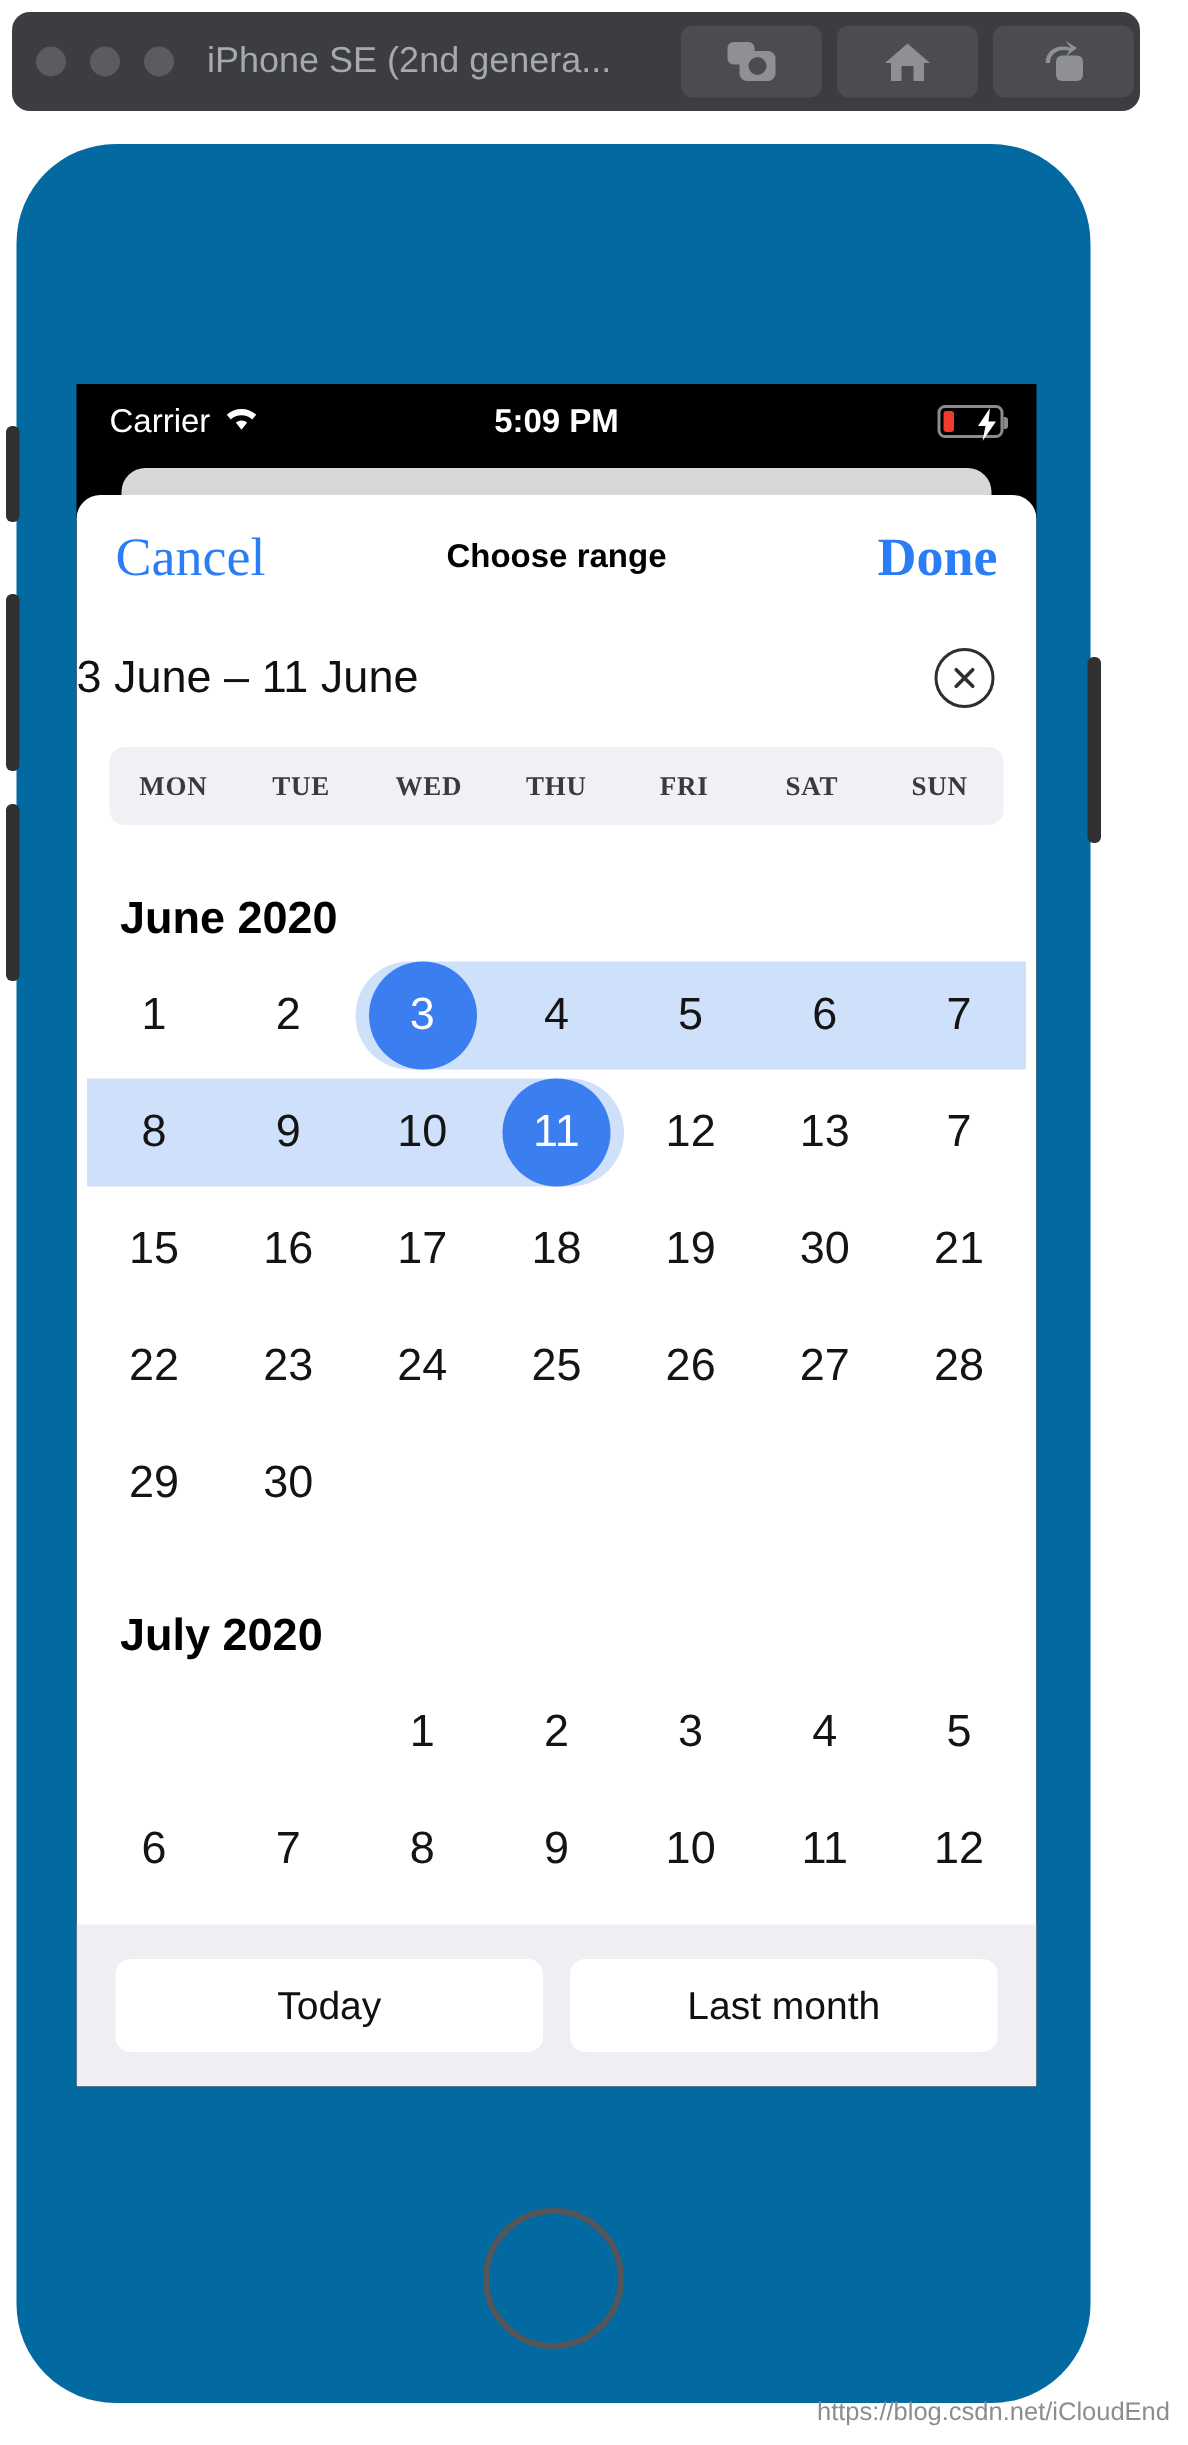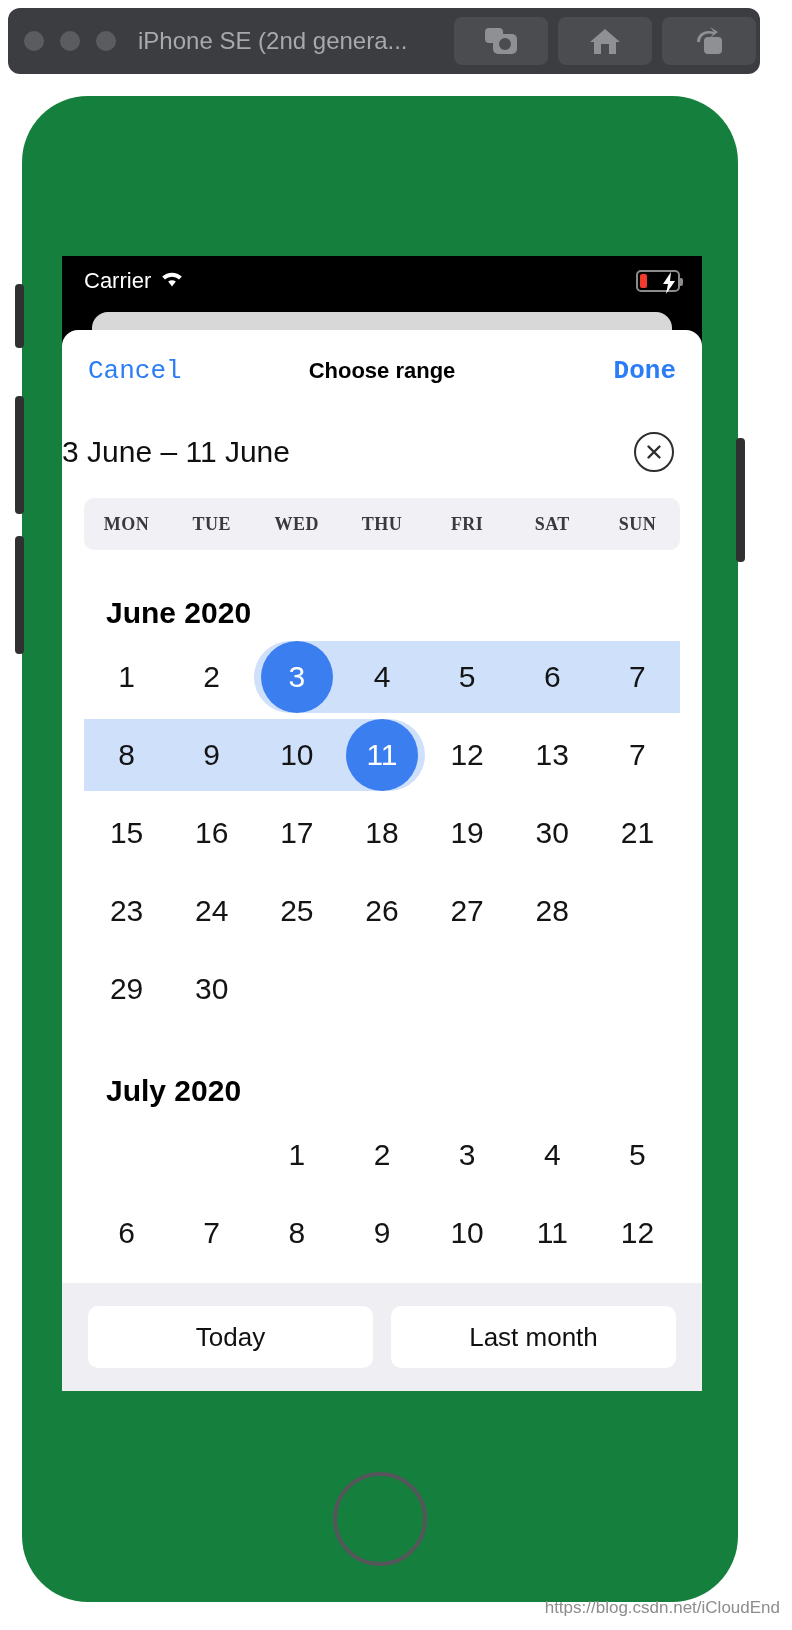--- a/index.html
+++ b/index.html
@@ -31,23 +31,23 @@
   }
   .tool-btns { display: flex; gap: 10px; }
   .tool-btn {
     width: 94px; height: 48px; border-radius: 8px; background: #4a4c4f;
     display: flex; align-items: center; justify-content: center;
   }
   .tool-btn svg { display: block; }
 
   
   .device {
-    position: absolute; left: 22px; top: 96px;
+    position: absolute; left: 11px; top: 96px;
     width: 716px; height: 1506px;
-    background: #15803d;
+    background: #0369a1;
     border-radius: 66px;
   }
   .side-btn {
     position: absolute; left: -7px; width: 9px; border-radius: 4px; background: #303033;
   }
   .btn-mute   { top: 188px; height: 64px; }
   .btn-volup  { top: 300px; height: 118px; }
   .btn-voldn  { top: 440px; height: 118px; }
   .btn-power  { position: absolute; right: -7px; top: 342px; width: 9px; height: 124px;
                 border-radius: 4px; background: #303033; }
@@ -102,22 +102,22 @@
   .modal {
     position: absolute; left: 0; top: 74px; width: 640px; height: 1061px;
     background: #ffffff; border-radius: 16px 16px 0 0;
     display: flex; flex-direction: column;
     overflow: hidden;
   }
   .modal-head {
     position: relative; height: 82px;
     display: flex; align-items: center; padding: 0 26px;
   }
-  .btn-link { color: #2a7cf7; font-size: 26px; background: none; border: none;
-              font-family: Liberation Mono, monospace; cursor: pointer; }
+  .btn-link { color: #2a7cf7; font-size: 36px; background: none; border: none;
+              font-family: Liberation Serif, serif; cursor: pointer; }
   .modal-title {
     position: absolute; left: 0; right: 0; text-align: center;
     font-size: 22px; font-weight: bold; color: #000000;
   }
   .btn-done { margin-left: auto; font-weight: bold; position: relative; z-index: 2; }
   .btn-cancel { position: relative; z-index: 2; }
 
   .range-row {
     position: relative; height: 80px;
     display: flex; align-items: center; justify-content: flex-start;
@@ -135,21 +135,21 @@
     margin: 6px 22px 0;
     height: 52px; background: #f0f0f5; border-radius: 10px;
     display: grid; grid-template-columns: repeat(7, 1fr);
     align-items: center;
   }
   .weekdays span {
     text-align: center; font-size: 18px; font-weight: bold;
     letter-spacing: 0.5px; color: #3a3a3c; font-family: Liberation Serif, serif;
   }
 
-  .cal-scroll { flex: 1; overflow: hidden; padding: 0 22px; }
+  .cal-scroll { flex: 1; overflow: hidden; padding: 0 7px; }
   .month-title {
     font-size: 30px; font-weight: bold; color: #000000;
     margin: 46px 0 8px 22px;
   }
   .weeks { display: flex; flex-direction: column; }
   .week {
     position: relative;
     display: grid; grid-template-columns: repeat(7, 1fr);
     height: 78px; align-items: center;
   }
@@ -239,20 +239,21 @@
       <div class="statusbar">
         <div class="sb-left">
           <span>Carrier</span>
           <span>
             <svg width="26" height="19" viewBox="0 0 26 19">
               <path d="M13 17.5 L9.2 12.6 A6.2 6.2 0 0 1 16.8 12.6 Z" fill="#fff"></path>
               <path d="M3.2 7.5 A14.5 14.5 0 0 1 22.8 7.5 L20.1 10.6 A10.6 10.6 0 0 0 5.9 10.6 Z" fill="#fff"></path>
             </svg>
           </span>
         </div>
+        <div class="sb-center">5:09 PM</div>
         <div class="sb-right">
           <span class="battery">
             <span class="batt-fill"></span>
             <span class="bolt">
               <svg width="14" height="22" viewBox="0 0 14 22">
                 <path d="M9 0 L1 12 L6 12 L4 22 L13 9 L8 9 Z" fill="#ffffff"></path>
               </svg>
             </span>
           </span>
         </div>
@@ -313,20 +314,21 @@
               <div class="week">
                 <div class="day"><span>15</span></div>
                 <div class="day"><span>16</span></div>
                 <div class="day"><span>17</span></div>
                 <div class="day"><span>18</span></div>
                 <div class="day"><span>19</span></div>
                 <div class="day"><span>30</span></div>
                 <div class="day"><span>21</span></div>
               </div>
               <div class="week">
+                <div class="day"><span>22</span></div>
                 <div class="day"><span>23</span></div>
                 <div class="day"><span>24</span></div>
                 <div class="day"><span>25</span></div>
                 <div class="day"><span>26</span></div>
                 <div class="day"><span>27</span></div>
                 <div class="day"><span>28</span></div>
               </div>
               <div class="week">
                 <div class="day"><span>29</span></div>
                 <div class="day"><span>30</span></div>

